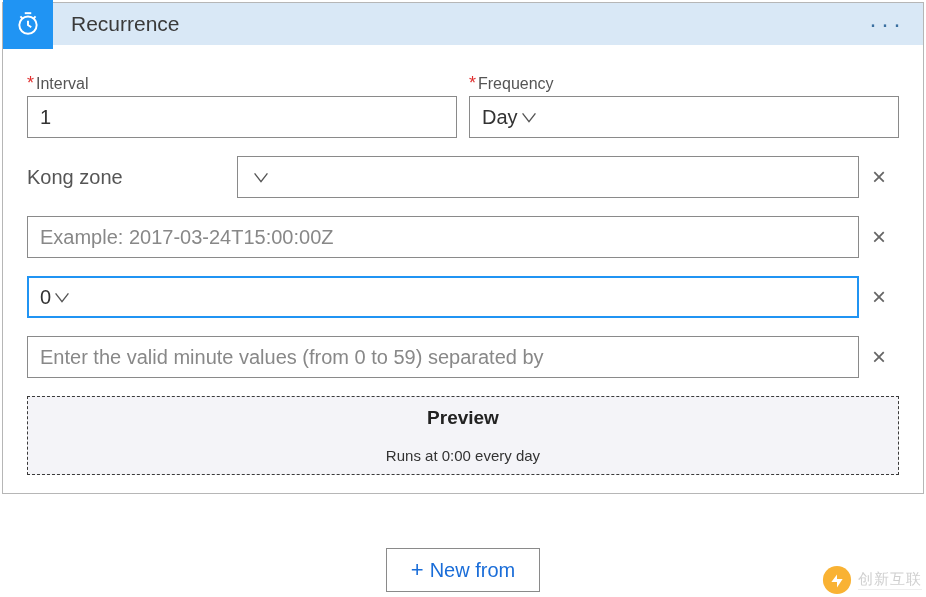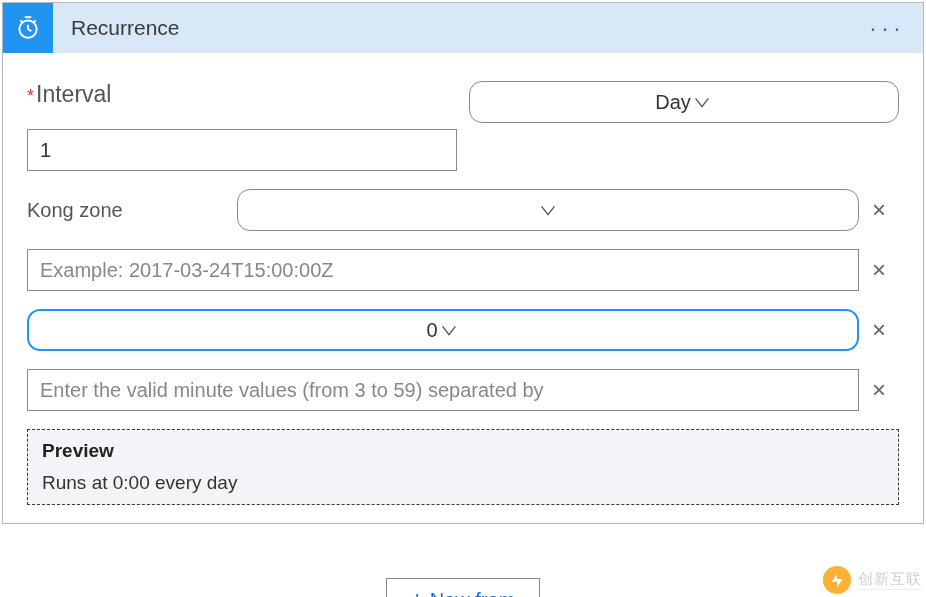--- a/index.html
+++ b/index.html
@@ -1,39 +1,39 @@
 <!DOCTYPE html>
 <html><head>
 <meta charset="utf-8">
 <style>
   * { box-sizing: border-box; margin: 0; padding: 0; font-family: "Segoe UI", Arial, sans-serif; }
   body { width: 926px; height: 597px; background: #fff; overflow: hidden; position: relative; }
   .panel { border: 1px solid #b6b6b6; background: #fff; margin: 2px; }
-  .header { display: flex; align-items: center; background: #d9e8f6; height: 50px; }
+  .header { display: flex; align-items: center; background: #d9e8f6; height: 42px; }
   .header-icon { width: 50px; height: 50px; background: #2094f3; display: flex; align-items: center; justify-content: center; color: #fff; }
   .header-title { font-size: 21px; color: #3a3a3a; padding-left: 18px; flex: 1; }
   .header-dots { color: #3a6fa0; font-size: 24px; letter-spacing: 4px; padding-right: 18px; cursor: pointer; }
   .body { padding: 28px 24px 18px 24px; }
   .row { display: flex; gap: 12px; margin-bottom: 18px; }
   .col { flex: 1; display: flex; flex-direction: column; }
-  .flabel { font-size: 23px; color: #555; margin-bottom: 21px; }
+  .flabel { font-size: 16px; color: #555; margin-bottom: 2px; }
   .required::before { content: "*"; color: #e03030; margin-right: 2px; font-size: 18px; }
   .control { height: 42px; border: 1px solid #8a8a8a; background: #fff; display: flex; align-items: center; padding: 0 12px; font-size: 20px; color: #333; }
-  .control.select { justify-content: center; cursor: pointer; border-radius: 13px; }
+  .control.select { justify-content: flex-start; cursor: pointer; }
   .control.focused { border: 2px solid #2094f3; padding: 0 11px; }
   .chev { width: 22px; height: 22px; }
   .chev svg { width: 100%; height: 100%; stroke: #555; stroke-width: 1.5; fill: none; }
   .kv-row { display: flex; align-items: center; margin-bottom: 18px; }
   .kv-label { width: 210px; font-size: 20px; color: #555; }
   .kv-field { flex: 1; }
   .kv-clear { width: 40px; text-align: center; color: #666; font-size: 24px; cursor: pointer; font-weight: 300; }
   .placeholder { color: #888; text-align: right; }
-  .preview { border: 1.5px dashed #3a3a3a; background: #f4f4f8; padding: 10px 14px; margin-top: 4px; }
+  .preview { border: 1.5px dashed #3a3a3a; background: #f4f4f8; padding: 10px 14px; margin-top: 4px; text-align: center; }
   .preview-title { font-weight: 600; font-size: 19px; color: #222; }
-  .preview-text { font-size: 19px; color: #333; margin-top: 10px; }
+  .preview-text { font-size: 15px; color: #333; margin-top: 18px; }
   .newstep-wrap { display: flex; justify-content: center; margin-top: 54px; padding-bottom:10px; }
   .newstep { border: 1px solid #8a8a8a; background: #fff; height: 44px; display: flex; align-items: center; padding: 0 24px; font-size: 20px; color: #1a6dd8; cursor: pointer; }
   .newstep-plus { color: #1a6dd8; margin-right: 6px; font-size: 22px; }
   .watermark { position: absolute; right: 0; bottom: 0; display: flex; align-items: center; gap: 6px; background: rgba(255,255,255,0.0); padding: 2px 4px; }
   .wm-icon { width: 30px; height: 30px; }
   .wm-text { font-size: 15px; color: #d0d0d0; letter-spacing: 1px; border-bottom:1px solid #eee; }
 </style>
 </head>
 <body>
 
@@ -55,20 +55,21 @@
   <div class="body">
 
     <div class="row">
       <div class="col">
         <div class="flabel required">Interval</div>
         <div class="control">
           <span>1</span>
         </div>
       </div>
       <div class="col">
+        <div class="flabel required">Frequency</div>
         <div class="control select">
           <span>Day</span>
           <span class="chev"><svg viewBox="0 0 24 24">
                 <path d="M5 8 L12 17 L19 8"></path>
               </svg></span>
         </div>
       </div>
     </div>
 
     <div class="kv-row">
@@ -100,21 +101,21 @@
                 <path d="M5 8 L12 17 L19 8"></path>
               </svg></span>
         </div>
       </div>
       <div class="kv-clear">×</div>
     </div>
 
     <div class="kv-row">
       <div class="kv-field">
         <div class="control">
-          <span class="placeholder">Enter the valid minute values (from 3 to 59) separated by</span>
+          <span class="placeholder">Enter the valid minute values (from 0 to 59) separated by</span>
         </div>
       </div>
       <div class="kv-clear">×</div>
     </div>
 
     <div class="preview">
       <div class="preview-title">Preview</div>
       <div class="preview-text">Runs at 0:00 every day</div>
     </div>
 

